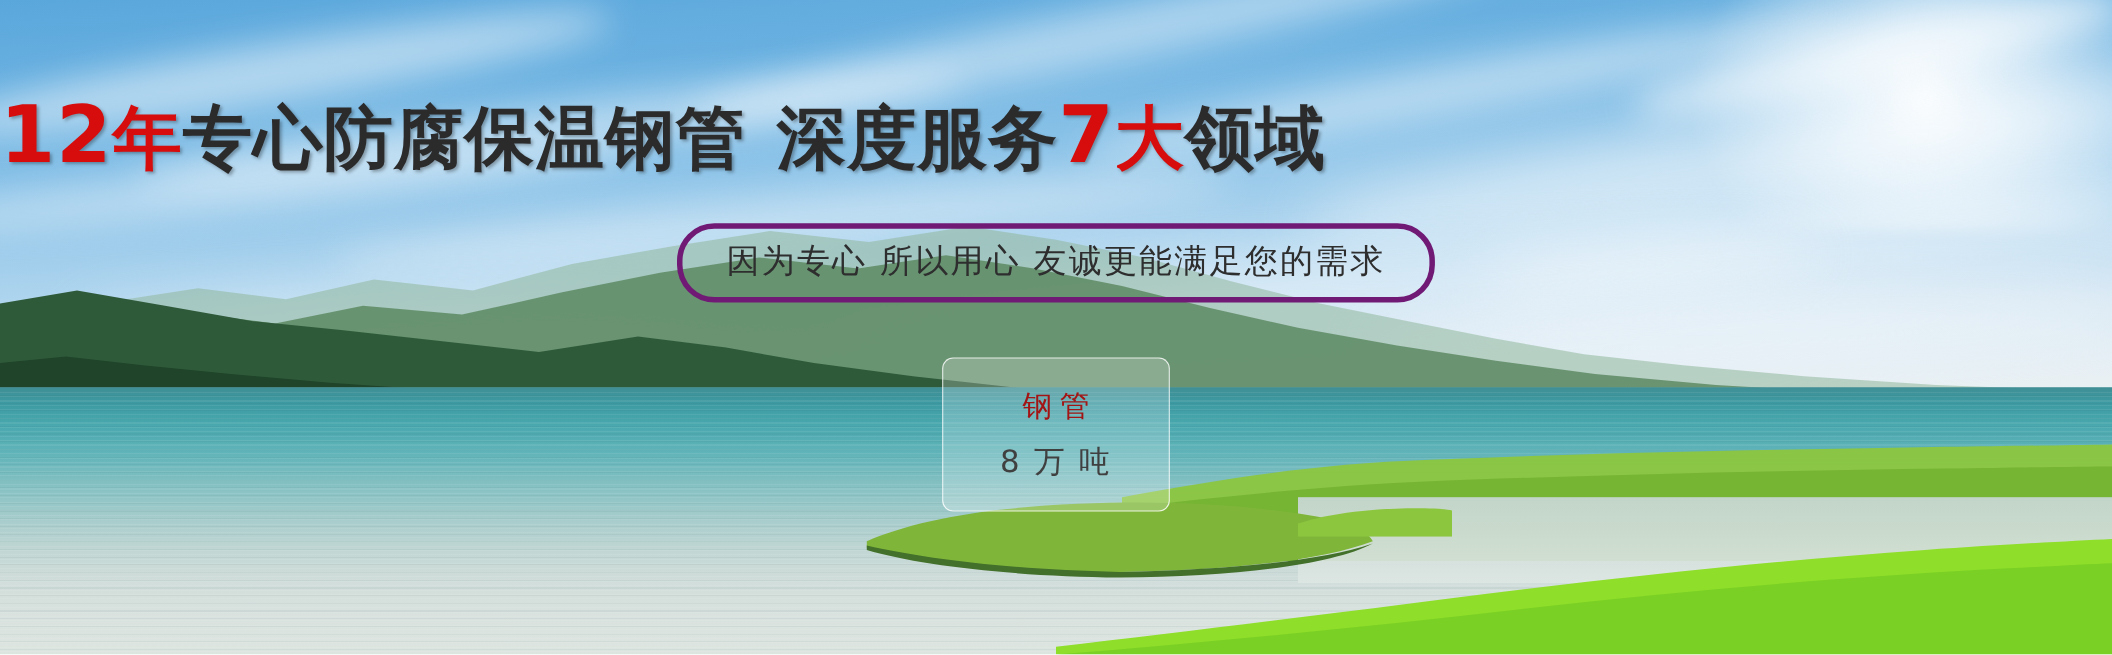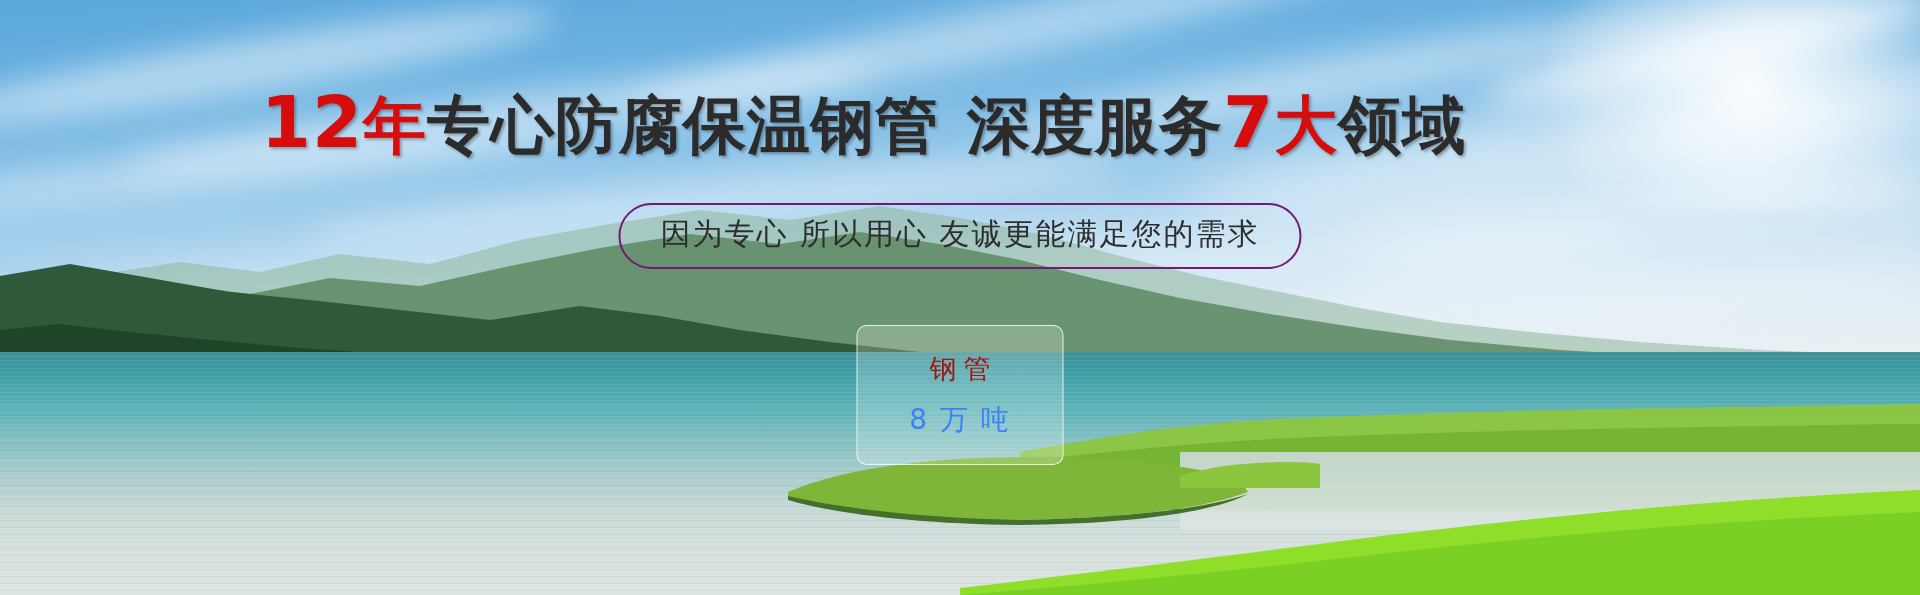--- a/index.html
+++ b/index.html
@@ -49,34 +49,34 @@
     position:absolute; left:0; top:352px; width:1920px; height:243px;
     background:repeating-linear-gradient(180deg,
       rgba(30,80,90,.10) 0px, rgba(30,80,90,.10) 1px,
       rgba(0,0,0,0) 1px, rgba(0,0,0,0) 7px);
     opacity:.6;
   }
 
   
   .headline{
     position:absolute; left:0; top:86px; width:1727px;
-    text-align:center; white-space:nowrap;
+    text-align:left; white-space:nowrap;
     font-size:63px; font-weight:bold; letter-spacing:1px; line-height:1;
     font-family:"DejaVu Sans","Liberation Sans",sans-serif;
   }
   .hl-red{ color:#d70c0c; text-shadow:2px 2px 3px rgba(0,0,0,.30); }
   .hl-dark{ color:#2b2b2b; text-shadow:2px 2px 3px rgba(0,0,0,.30); }
   .hl-num{ font-size:72px; }
   .hl-gap{ display:inline-block; width:28px; }
 
   
   .pill{
     position:absolute; left:50%; transform:translateX(-50%); top:203px;
     padding:9px 40px 12px;
-    border:2px solid #701a75; border-radius:34px;
+    border:5px solid #701a75; border-radius:34px;
     font-size:30px; color:#2e2e2e; letter-spacing:2px; white-space:nowrap;
     font-family:"DejaVu Sans","Liberation Sans",sans-serif;
   }
 
   
   .cards{
     position:absolute; left:50%; transform:translateX(-50%); top:325px;
     display:flex; gap:8px;
   }
   .card{
@@ -84,21 +84,21 @@
     border:1px solid rgba(255,255,255,.80);
     background:rgba(255,255,255,.22);
     display:flex; flex-direction:column; align-items:center;
     justify-content:center; gap:14px;
   }
   .card-title{
     font-size:27px; color:#a31414; letter-spacing:7px; text-indent:7px;
     font-family:"DejaVu Sans","Liberation Sans",sans-serif;
   }
   .card-value{
-    font-size:28px; color:#3b82f6; letter-spacing:2px;
+    font-size:28px; color:#404040; letter-spacing:2px;
     font-family:"DejaVu Sans","Liberation Sans",sans-serif;
   }
   .card-value sup{ font-size:16px; vertical-align:super; letter-spacing:0; }
 
   
   .grassFar{ position:absolute; }
   .island{ position:absolute; }
 </style>
 </head>
 <body>

